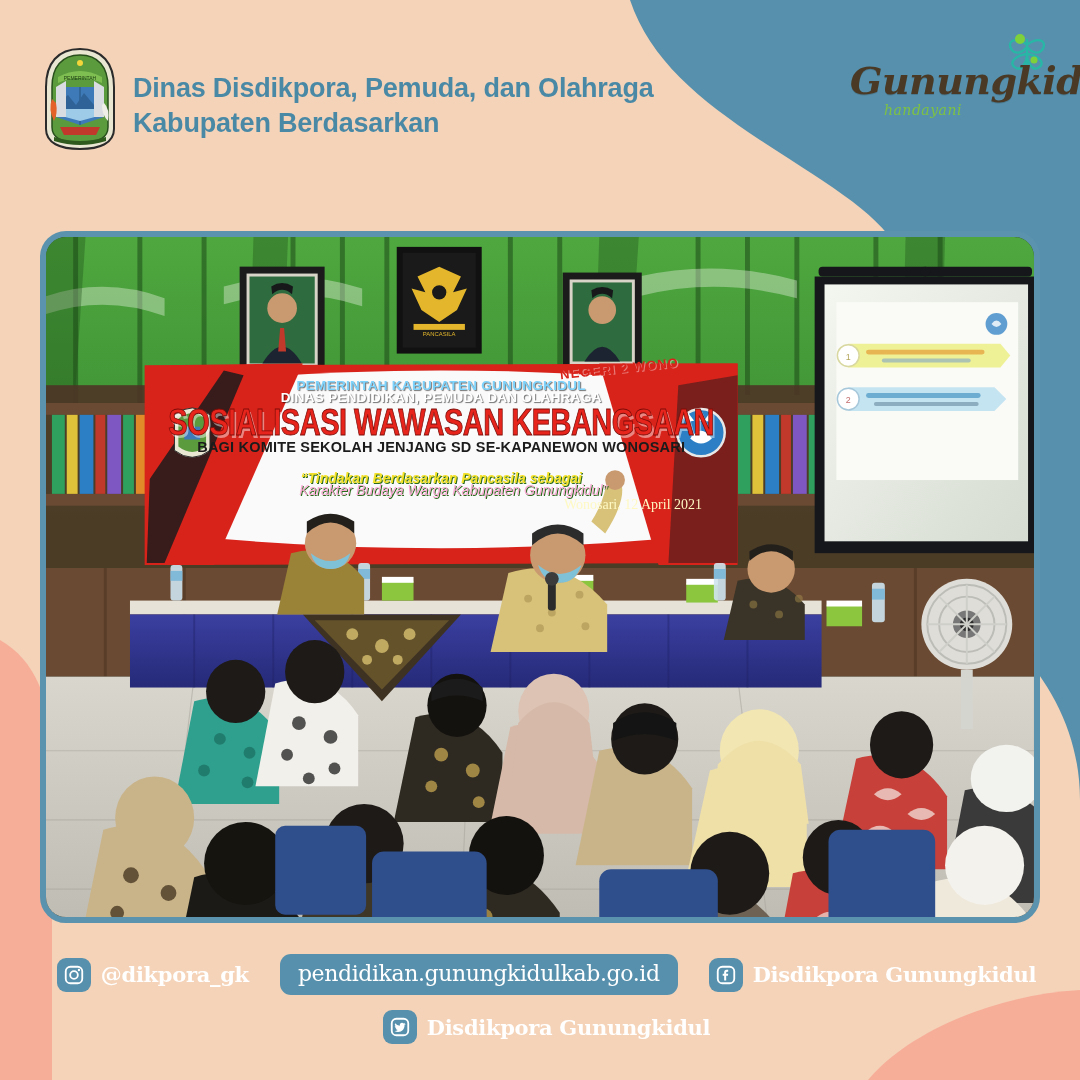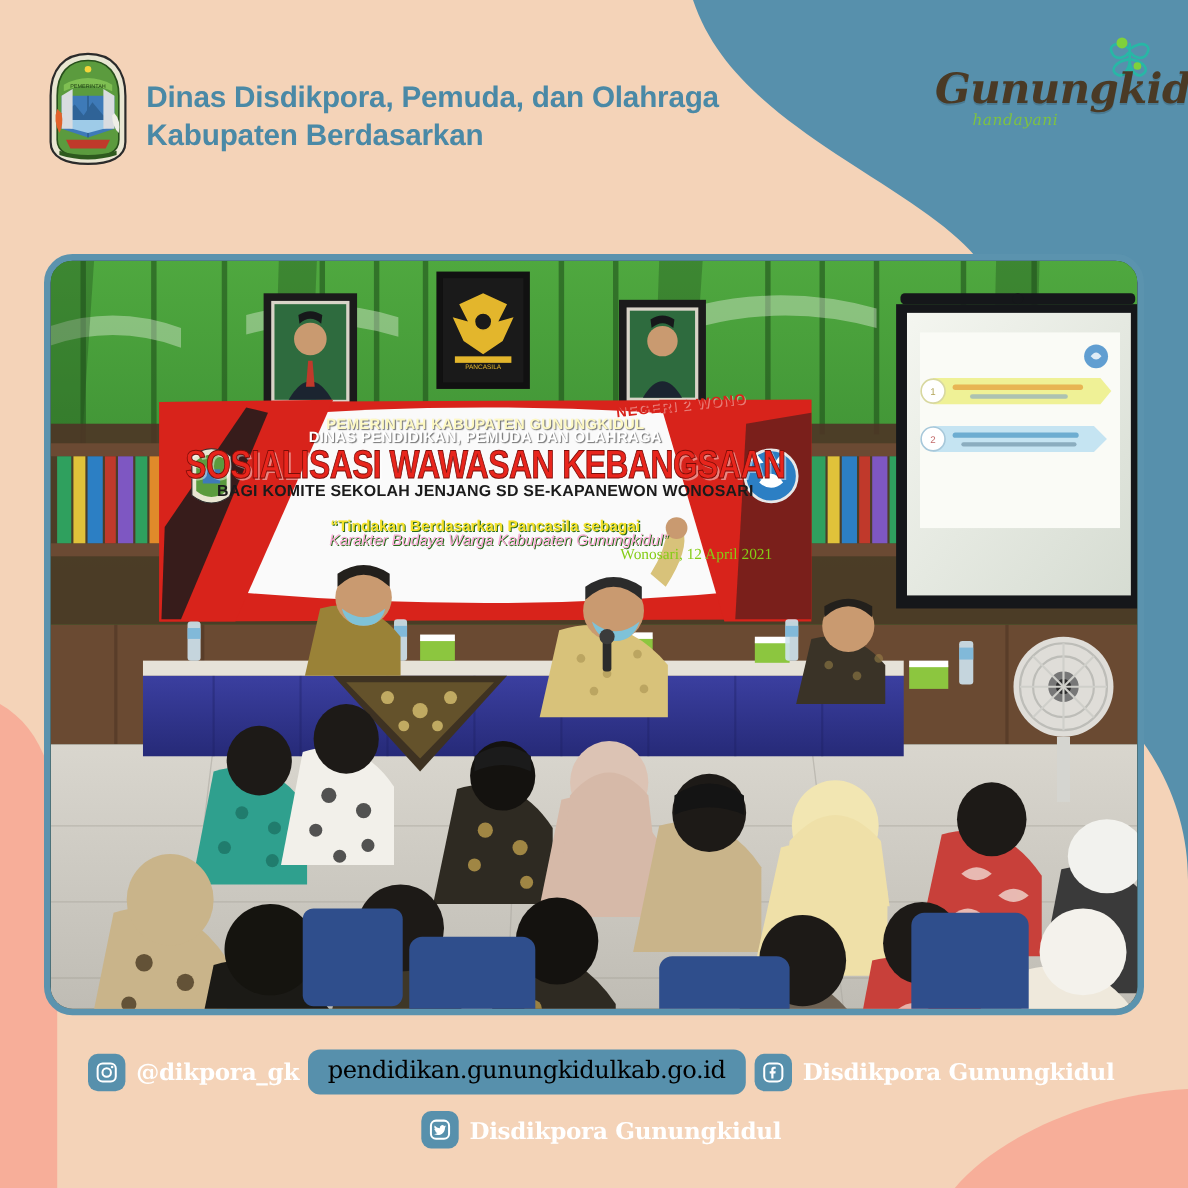--- a/index.html
+++ b/index.html
@@ -98,21 +98,21 @@
     left: 0; top: 940px;
     width: 1080px; height: 140px;
     z-index: 7;
   }
   .social-row {
     position: absolute;
     width: 1080px;
     display: flex;
     align-items: center;
     justify-content: center;
-    gap: 0;
+    gap: 23px;
     padding-left: 13px;
   }
   .row1 { top: 14px; }
   .row2 { top: 70px; }
   .social-item { display: flex; align-items: center; gap: 10px; }
   .sicon {
     width: 34px; height: 34px;
     background: #5790AC;
     border-radius: 9px;
     display: flex; align-items: center; justify-content: center;
@@ -123,32 +123,32 @@
     font-family: "DejaVu Serif", serif;
     font-size: 21px;
     font-weight: bold;
     letter-spacing: -0.3px;
     white-space: nowrap;
   }
   .url-pill {
     background: #5790AC;
     border-radius: 11px;
     padding: 7px 18px 9px;
-    color: #000000;
+    color: #ffffff;
     font-family: "DejaVu Serif", serif;
     font-size: 22px;
     letter-spacing: -0.4px;
     white-space: nowrap;
     margin: 0 8px;
   }
 
   
   .banner-txt { position: absolute; text-align: center; width: 100%; }
   .bt-gov {
-    top: 7.5%; font-size: 13.5px; font-weight: bold; color: #fef9c3;
+    top: 7.5%; font-size: 13.5px; font-weight: bold; color: #7dd3fc;
     letter-spacing: .3px; text-shadow: 1px 1px 1px rgba(0,0,0,.55);
   }
   .bt-dinas {
     top: 13.5%; font-size: 13.5px; font-weight: bold; color: #fff;
     letter-spacing: .3px; text-shadow: 1px 1px 1px rgba(0,0,0,.55);
   }
   .bt-title {
     top: 21.5%; font-size: 29px; font-weight: bold; color: #E8251C;
     letter-spacing: -0.5px;
     -webkit-text-stroke: 0.7px #7a0d08;
@@ -156,31 +156,31 @@
     transform: scaleY(1.25);
   }
   .bt-sub1 {
     top: 37.5%; font-size: 14.5px; font-weight: bold; color: #1b1b1b;
     letter-spacing: .2px;
   }
   .bt-sub2 {
     top: 43.5%; font-size: 14.5px; font-weight: bold; color: #1b1b1b;
   }
   .bt-q1 {
-    top: 52.5%; font-size: 14px; font-weight: bold; 
+    top: 52.5%; font-size: 14px; font-weight: bold; font-style: italic;
     color: #F4E12A; text-shadow: 1px 1px 0 #2c6b1e;
   }
   .bt-q2 {
     top: 58.5%; font-size: 14px; font-weight: normal; font-style: italic;
     color: #f9a8d4; text-shadow: 1px 1px 0 #2c6b1e; padding-left: 24px;
   }
   .bt-date {
     position: absolute; right: 6%; top: 66%;
     font-family: "Liberation Serif", serif;
-    font-size: 14px; color: #84cc16; margin-left: 32px;
+    font-size: 14px; color: #fef9c3; margin-left: 32px;
   }
   .bt-negeri {
     position: absolute; left: 30%; top: -1%;
     font-size: 13px; font-weight: bold; color: #D8231B;
     letter-spacing: 1px; transform: rotate(-6deg);
     text-shadow: 1px 1px 0 rgba(255,255,255,.4);
   }
 </style>
 </head>
 <body>

